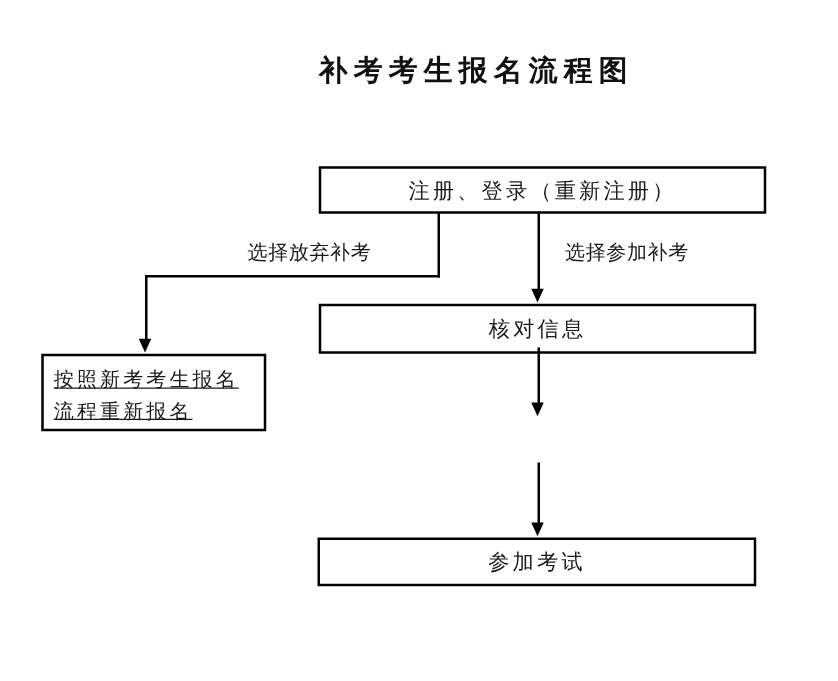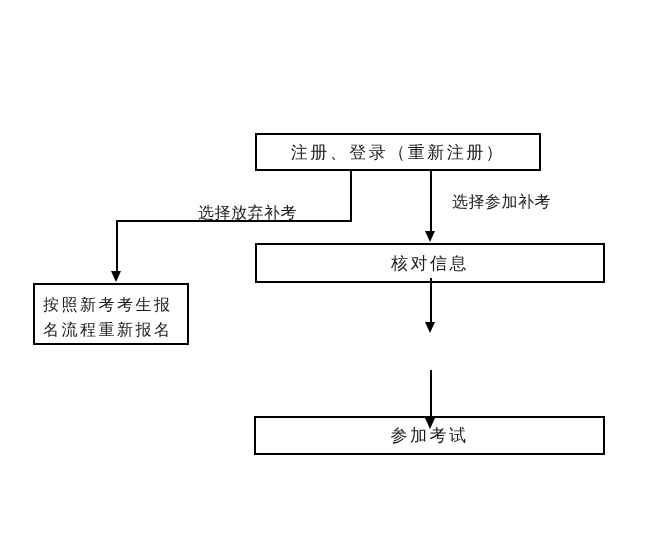--- a/index.html
+++ b/index.html
@@ -32,42 +32,43 @@
     box-sizing: border-box;
     border: 2px solid #000000;
     background: #ffffff;
     display: flex;
     align-items: center;
     justify-content: center;
     font-size: 17px;
     letter-spacing: 2.5px;
     color: #1a1a1a;
   }
-  .node-register { left: 255px; top: 133px; width: 286px; height: 38px; }
+  .node-register { left: 255px; top: 133px; width: 358px; height: 38px; }
   .node-verify   { left: 255px; top: 243px; width: 350px; height: 40px; }
   .node-print    { left: 255px; top: 334px; width: 350px; height: 37px; }
-  .node-exam     { left: 254px; top: 416px; width: 351px; height: 39px; }
+  .node-exam     { left: 254px; top: 430px; width: 351px; height: 39px; }
   .node-reapply  {
-    left: 33px; top: 283px; width: 156px; height: 62px;
+    left: 33px; top: 283px; width: 180px; height: 62px;
     justify-content: flex-start;
     align-items: flex-start;
     padding: 7px 8px;
     font-size: 16px;
     letter-spacing: 2.5px;
     line-height: 25px;
     text-align: left;
+    text-decoration: underline;
   }
   .edge-label {
     position: absolute;
     font-size: 16px;
     letter-spacing: 0.5px;
     white-space: nowrap;
     color: #1a1a1a;
   }
-  .label-giveup      { left: 198px; top: 203px; }
+  .label-giveup      { left: 198px; top: 192px; }
   .label-participate { left: 452px; top: 192px; text-align: right; }
   .line {
     position: absolute;
     background: #000000;
   }
   .l-register-stub { left: 350px; top: 170px; width: 2px;   height: 52px; }
   .l-giveup-h      { left: 116px; top: 220px; width: 236px; height: 2px;  }
   .l-giveup-v      { left: 116px; top: 220px; width: 2px;   height: 53px; }
   .l-participate-v { left: 430px; top: 170px; width: 2px;   height: 62px; }
   .l-verify-print  { left: 430px; top: 278px; width: 2px;   height: 46px; }
@@ -83,20 +84,21 @@
   .a-giveup      { left: 111px; top: 271px; }
   .a-participate { left: 425px; top: 231px; }
   .a-verify      { left: 425px; top: 322px; }
   .a-print       { left: 425px; top: 418px; }
 </style>
 </head>
 <body>
 
 <div class="canvas">
 
+  <h1 class="title">补考考生报名流程图</h1>
 
   <div class="node node-register">
     <span>注册、登录（重新注册）</span>
   </div>
 
   <div class="node node-verify">
     <span>核对信息</span>
   </div>
 
 

